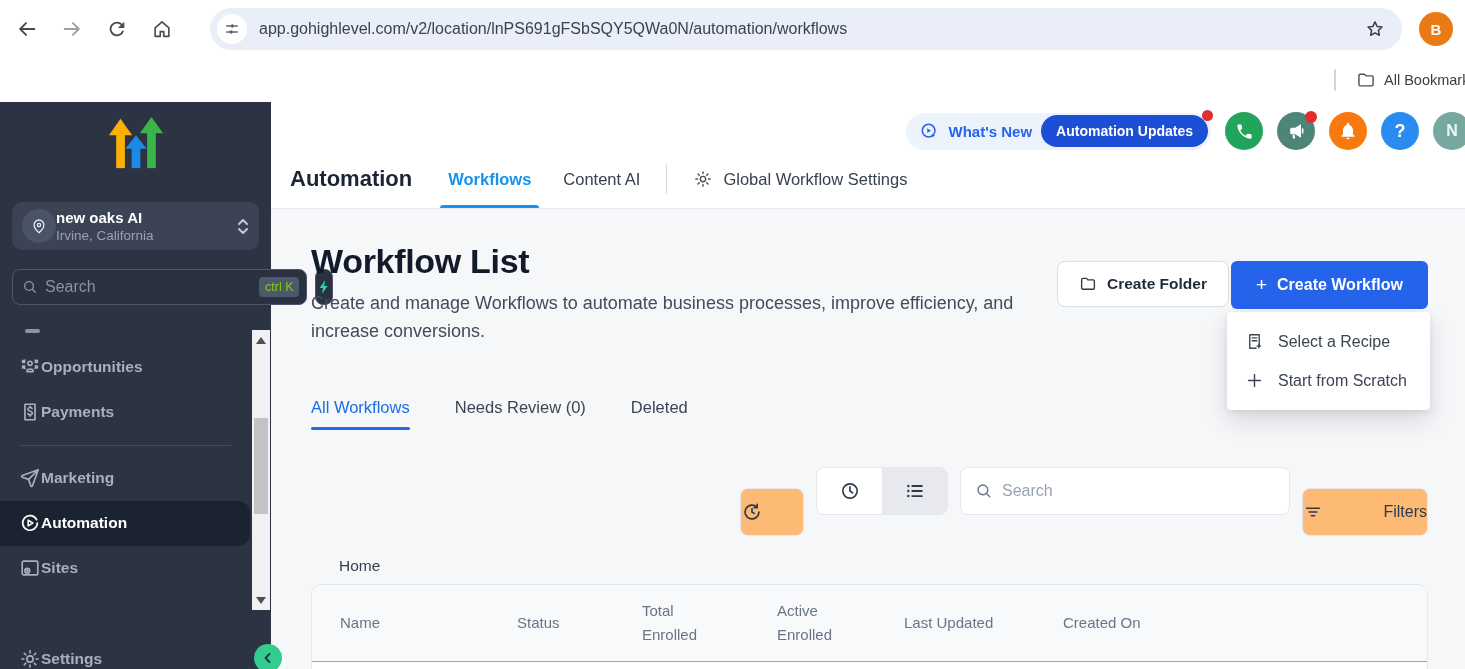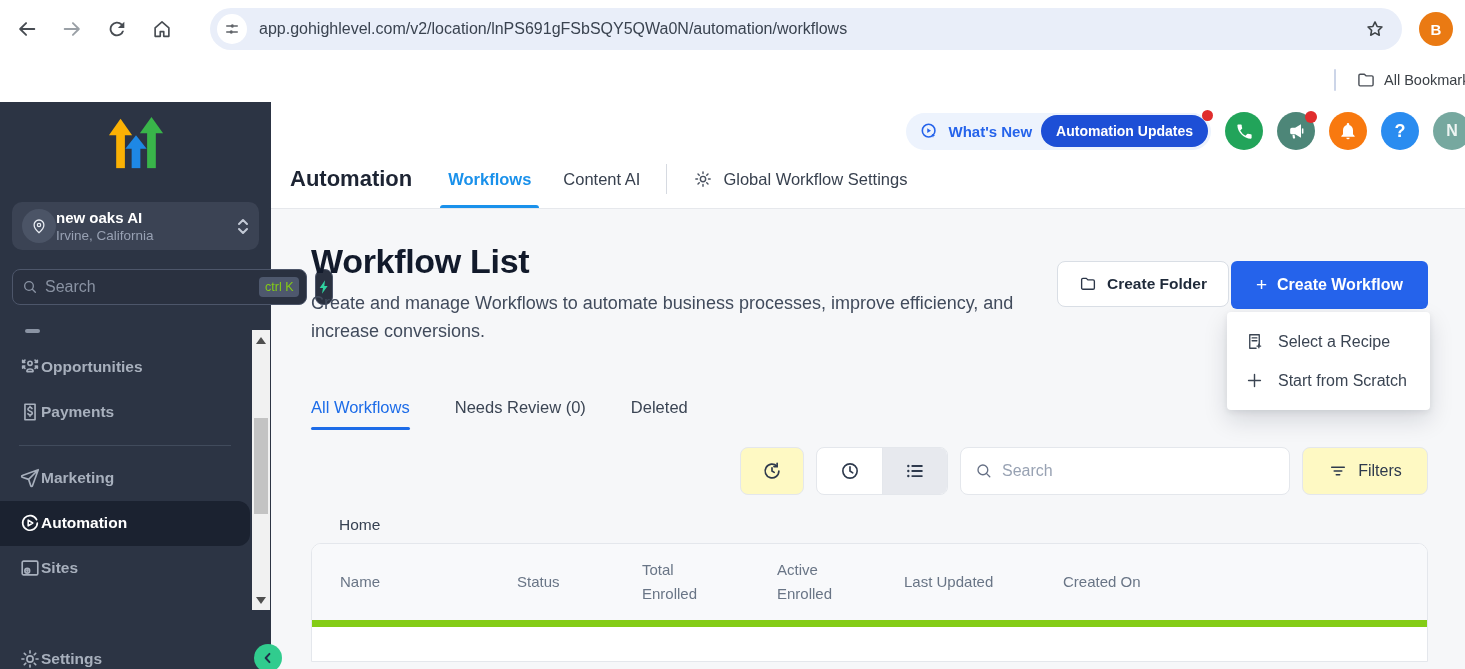--- a/index.html
+++ b/index.html
@@ -100,37 +100,37 @@
     box-shadow:0 10px 24px rgba(16,24,40,.14), 0 2px 6px rgba(16,24,40,.08); padding:10px 0; z-index:8; }
   .dd-item { display:flex; align-items:center; gap:14px; padding:10px 18px; font-size:16px; color:#3a4452; cursor:pointer; }
   .dd-item svg { flex:none; }
 
   .wf-tabs { margin-top:52px; display:flex; gap:45px; }
   .wf-tab { font-size:16.5px; color:#3b4554; padding-bottom:13px; position:relative; cursor:pointer; }
   .wf-tab.active { color:#1d6ce8; }
   .wf-tab.active::after { content:""; position:absolute; left:0; right:0; bottom:0; height:2.5px; background:#1d6ce8; border-radius:2px; }
 
   .toolbar { margin-top:17px; display:flex; justify-content:flex-end; align-items:center; gap:12px; }
-  .tb-btn { height:48px; background:#fef9c3; border:1px solid #e4e7ec; border-radius:8px; display:flex;
-    align-items:center; justify-content:center; cursor:pointer; color:#2e3a4d; }
+  .tb-btn { height:48px; background:#fdba74; border:1px solid #e4e7ec; border-radius:8px; display:flex;
+    align-items:center; justify-content:space-between; cursor:pointer; color:#2e3a4d;margin-top:41px; }
   .tb-single { width:64px; }
   .tb-seg { height:48px; border:1px solid #e4e7ec; border-radius:8px; overflow:hidden; display:flex; background:#fff; }
   .seg { width:65px; display:flex; align-items:center; justify-content:center; cursor:pointer; color:#2e3a4d; }
   .seg.selected { background:#e7e9ee; }
   .seg + .seg { border-left:1px solid #e4e7ec; }
   .tb-search { width:330px; height:48px; background:#fff; border:1px solid #e4e7ec; border-radius:8px;
     display:flex; align-items:center; gap:9px; padding:0 14px; }
   .tb-search input { flex:1; border:none; outline:none; font-size:16px; color:#344054;
     font-family:"Liberation Sans",sans-serif; background:transparent; }
   .tb-search input::placeholder { color:#98a2b3; }
   .btn-filters { width:126px; gap:10px; font-size:16px; color:#2e3a4d; }
 
   .breadcrumb { margin:21px 0 0 28px; font-size:15.5px; color:#364152; }
   .wf-table { margin-top:9px; background:#fff; border:1px solid #e4e7ec; border-radius:10px 10px 0 0; overflow:hidden; }
-  .wf-thead { background:#f8f9fb; border-bottom:7px solid #84cc16; display:flex; align-items:center;
+  .wf-thead { background:#f8f9fb; border-bottom:1px solid #84cc16; display:flex; align-items:center;
     padding:14px 0 14px 28px; min-height:67px; }
   .th { font-size:15px; color:#697586; line-height:1.6; }
   .th.c0{width:177px;} .th.c1{width:125px;} .th.c2{width:135px;} .th.c3{width:127px;} .th.c4{width:159px;} .th.c5{width:150px;}
   .th .wrap2 { display:inline-block; width:64px; }
   .wf-tbody { height:34px; background:#fff; }
 </style>
 </head>
 <body>
 
 <div class="chrome-top">

